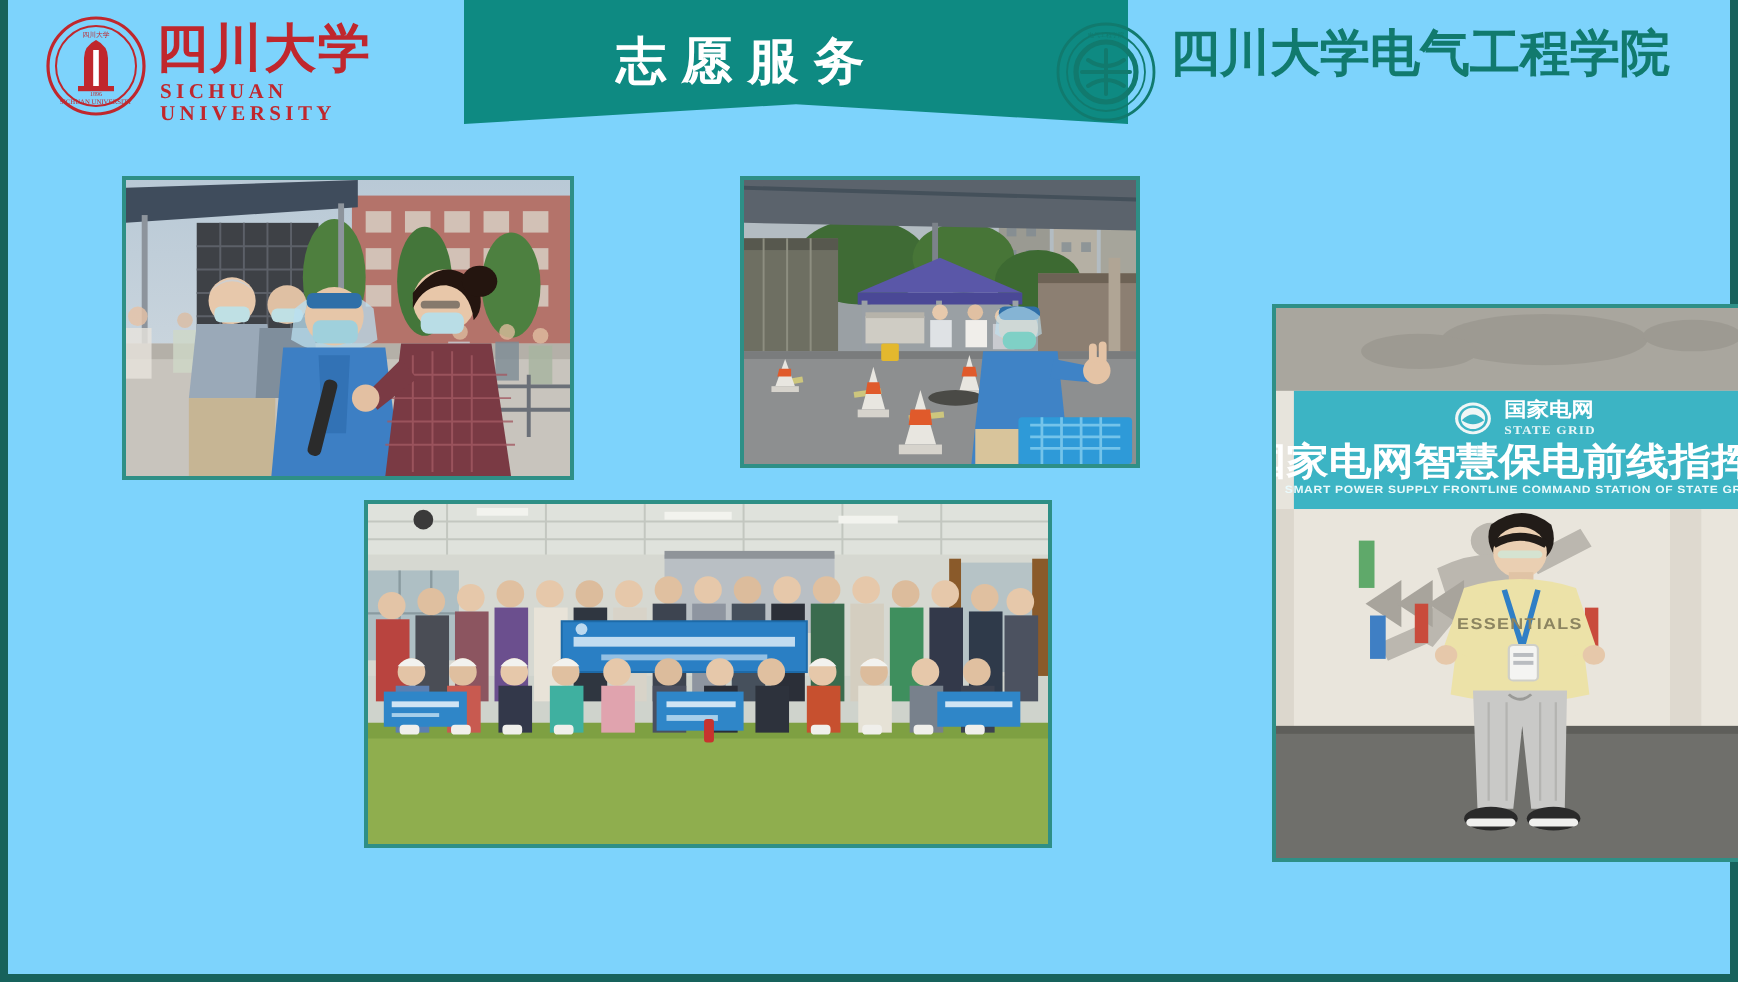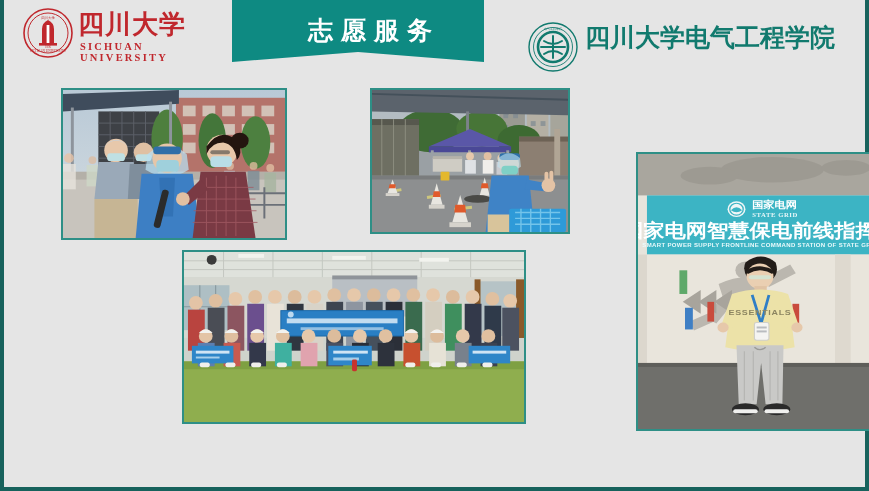--- a/index.html
+++ b/index.html
@@ -1,43 +1,43 @@
 <!DOCTYPE html>
 <html><head>
 <meta charset="utf-8">
 <style>
   html,body{margin:0;padding:0;background:#fff;}
   body{width:869px;height:491px;overflow:hidden;font-family:"Liberation Sans",sans-serif;}
 
   #slide{
-    position:relative;width:869px;height:491px;background:#e5e5e5;
+    position:relative;width:869px;height:491px;background:#7dd3fc;
     box-sizing:border-box;
     border-left:4px solid #17625c;
     border-right:4px solid #17625c;
     border-bottom:4px solid #17625c;
   }
 
   
   .hdr{position:absolute;left:0;top:0;width:861px;height:72px;}
 
   .logo-scu{position:absolute;left:18px;top:5px;width:200px;height:58px;}
   .logo-scu .seal{position:absolute;left:0;top:2px;width:52px;height:52px;}
   .logo-scu .cn{position:absolute;left:56px;top:2px;font-size:26px;color:#c0272d;
       font-family:"DejaVu Sans","Liberation Sans",sans-serif;font-weight:700;letter-spacing:1px;}
   .logo-scu .en{position:absolute;left:58px;top:36px;font-size:10.5px;color:#c0272d;
       font-family:"Liberation Serif",serif;font-weight:700;letter-spacing:2.2px;}
 
-  .ribbon{position:absolute;left:228px;top:0;width:252px;height:62px;
+  .ribbon{position:absolute;left:228px;top:0;width:332px;height:62px;
       background:#0e8a82;
       clip-path:polygon(0 0,100% 0,100% 100%,50% 84%,0 100%);}
   .ribbon span{position:absolute;left:0;top:14px;width:284px;text-align:center;
       font-size:25px;font-weight:700;color:#ffffff;letter-spacing:8px;
       font-family:"DejaVu Sans","Liberation Sans",sans-serif;}
 
-  .logo-eee{position:absolute;left:523px;top:18px;width:332px;height:60px;}
+  .logo-eee{position:absolute;left:523px;top:7px;width:332px;height:60px;}
   .logo-eee .seal2{position:absolute;left:0;top:3px;width:52px;height:52px;}
   .logo-eee .cn2{position:absolute;left:58px;top:3px;font-size:25px;color:#117a6e;
       font-family:"DejaVu Sans","Liberation Sans",sans-serif;font-weight:700;letter-spacing:0px;}
   .logo-eee .en2{position:absolute;left:60px;top:37px;font-size:11.5px;color:#117a6e;
       font-family:"Liberation Sans",sans-serif;letter-spacing:0px;}
 
   
   .photo{position:absolute;border:2px solid #2e8f86;box-sizing:border-box;overflow:hidden;background:#ddd;}
   #photo-covid-queue{left:57px;top:88px;width:226px;height:152px;z-index:3;}
   #photo-covid-street{left:366px;top:88px;width:200px;height:146px;z-index:3;}

